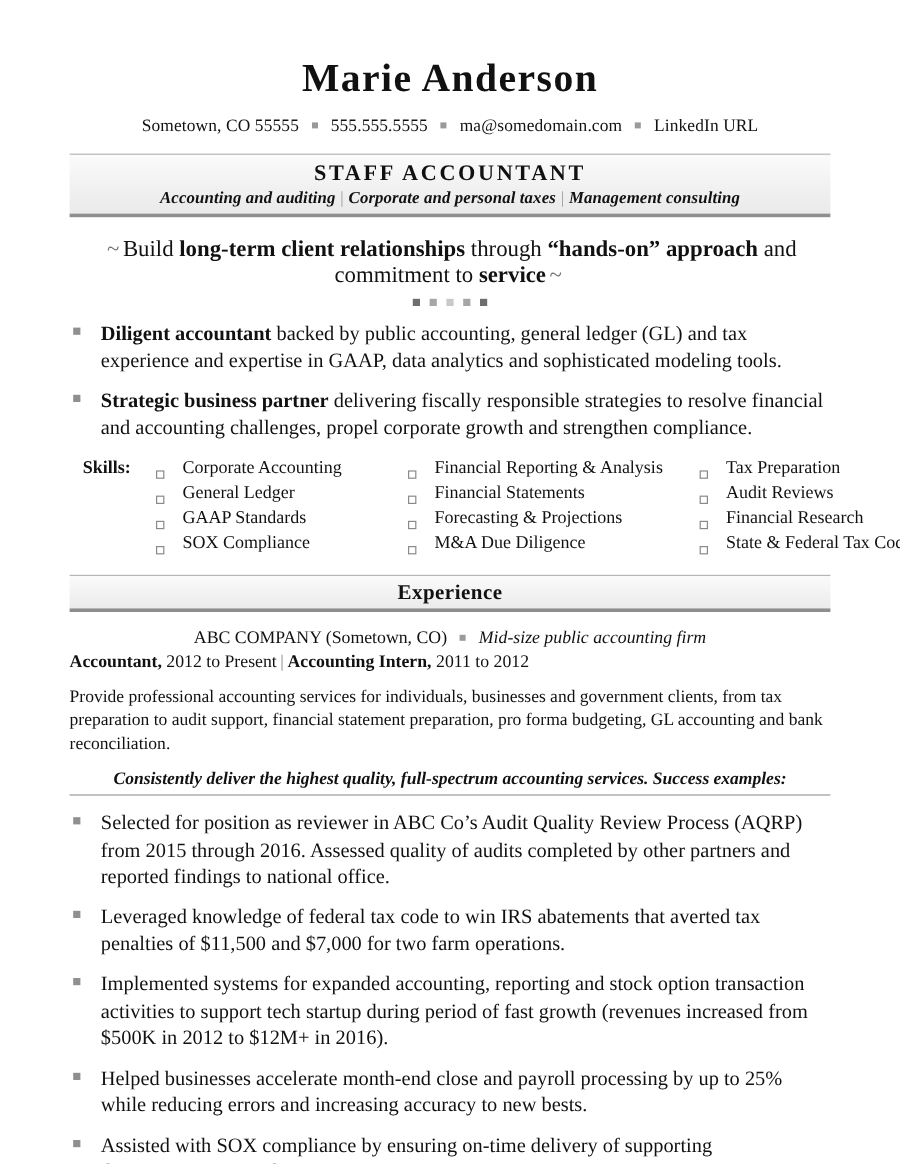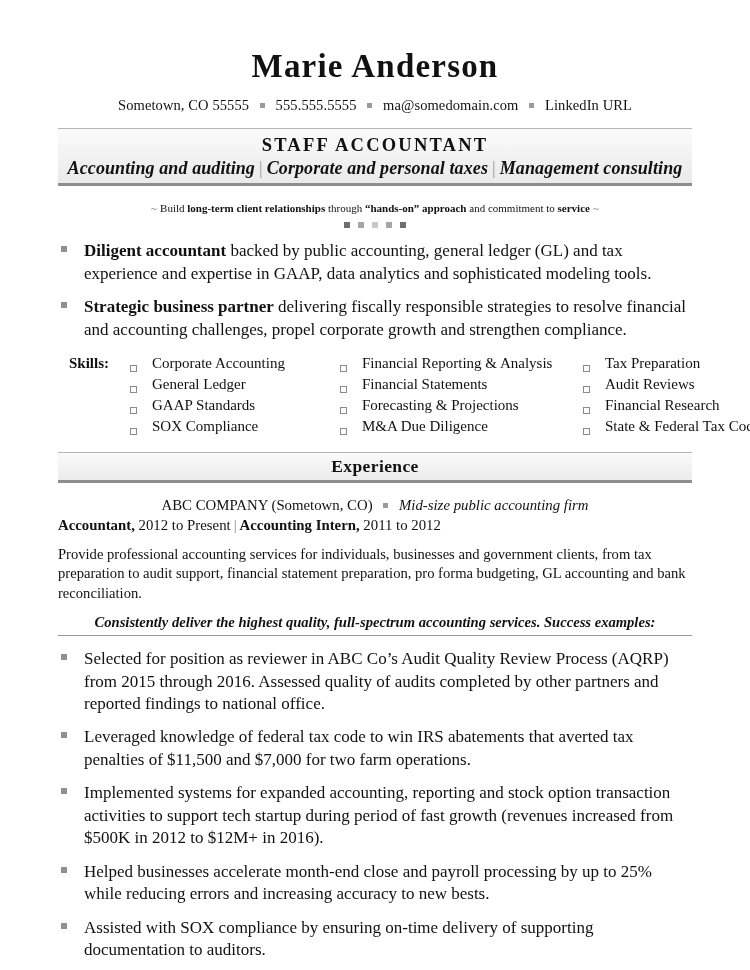--- a/index.html
+++ b/index.html
@@ -55,21 +55,21 @@
     text-align: center;
     padding: 5px 0 4px 0;
   }
   .banner-title {
     font-size: 18.5px;
     font-weight: bold;
     letter-spacing: 2.2px;
     line-height: 1.25;
   }
   .banner-sub {
-    font-size: 18px;
+    font-size: 14px;
     font-style: italic;
     font-weight: bold;
     letter-spacing: .1px;
     margin-top: 1px;
   }
   .banner-sub .pipe {
     color: #9a9a9a;
     font-weight: normal;
     font-style: normal;
     padding: 0 4px;
@@ -83,21 +83,21 @@
     text-align: center;
     padding: 3px 0 3px 0;
     font-size: 17.5px;
     font-weight: bold;
     letter-spacing: .4px;
   }
 
   
   .tagline {
     text-align: center;
-    font-size: 11px;
+    font-size: 19px;
     margin-top: 16px;
   }
   .tilde { color: #6a6a6a; padding: 0 3px; }
   .dot-row {
     text-align: center;
     margin-top: 8px;
     line-height: 0;
   }
   .dot-row i {
     display: inline-block;

